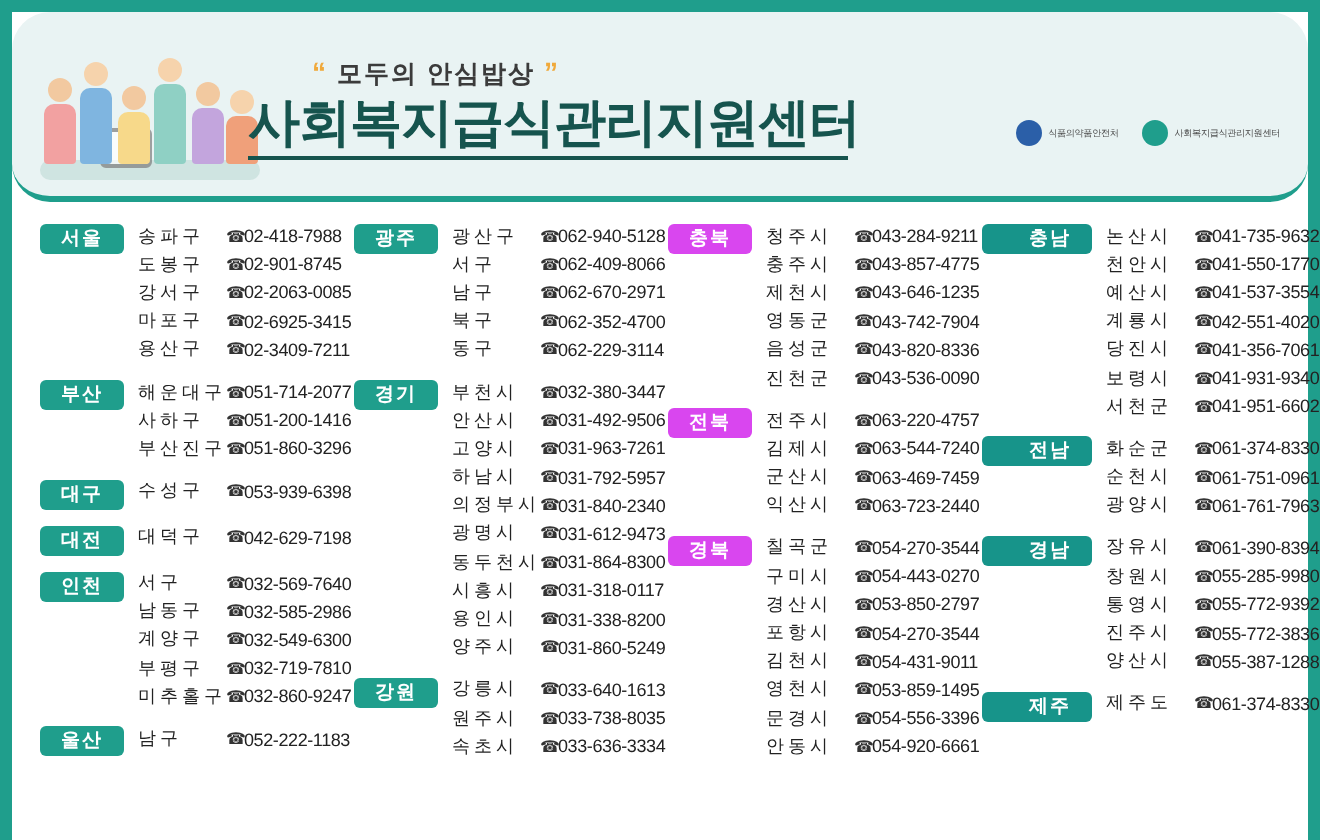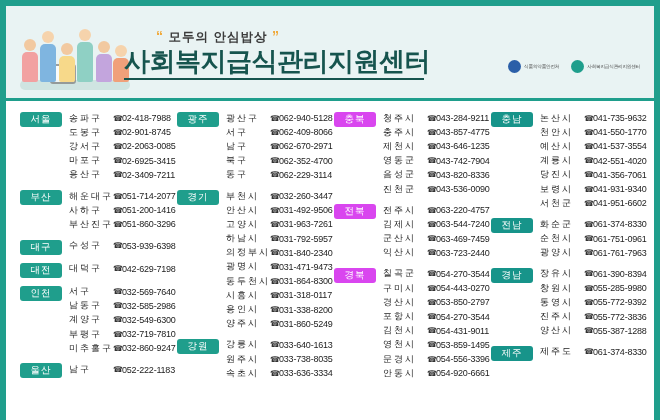--- a/index.html
+++ b/index.html
@@ -14,20 +14,21 @@
     box-sizing:border-box;
     border:6px solid #1f9e8c;
   }
   
   .header{
     position:relative;
     height:92px;
     background:#e9f3f3;
     border-bottom:3px solid #1f9e8c;
     overflow:hidden;
+    border-radius:19px;
   }
   .header-inner{
     position:absolute;left:0;top:0;right:0;bottom:0;
   }
   .slogan{
     position:absolute;left:150px;top:22px;
     font-size:12.5px;color:#3b3b3b;letter-spacing:1px;
     font-weight:bold;
   }
   .slogan .q{color:#f0a93b;font-size:14px;}
@@ -75,28 +76,28 @@
     box-sizing:border-box;
   }
   .cols{display:flex;gap:0;height:100%;}
   .col{width:25%;box-sizing:border-box;padding:0 4px;}
   .region{display:flex;margin-bottom:7px;}
   .region-tag{
     flex:0 0 42px;
     height:15px;
     background:#1f9e8c;
     color:#ffffff;
-    font-size:9.5px;font-weight:normal;
+    font-size:9.5px;font-weight:bold;
     border-radius:3px;
     display:flex;align-items:center;justify-content:center;
     letter-spacing:1px;
     margin-top:1px;
   }
   .region-tag.navy{background:#d946ef;}
-  .region-tag.teal2{background:#17948a;}
+  .region-tag.teal2{background:#17948a;padding-left:13px;}
   .rows{flex:1;padding-left:7px;}
   .row{
     display:flex;align-items:center;
     font-size:9px;color:#222222;
     height:14.2px;
     white-space:nowrap;
   }
   .row .name{
     width:44px;
     letter-spacing:2px;
@@ -317,21 +318,21 @@
               </div>
           </div>
         </div>
 
         <div class="region">
           <div class="region-tag">경기</div>
           <div class="rows">
             <div class="row">
                 <span class="name">부천시</span>
                 <span class="phico">☎</span>
-                <span class="tel">032-260-3447</span>
+                <span class="tel">032-380-3447</span>
               </div>
             <div class="row">
                 <span class="name">안산시</span>
                 <span class="phico">☎</span>
                 <span class="tel">031-492-9506</span>
               </div>
             <div class="row">
                 <span class="name">고양시</span>
                 <span class="phico">☎</span>
                 <span class="tel">031-963-7261</span>
@@ -342,21 +343,21 @@
                 <span class="tel">031-792-5957</span>
               </div>
             <div class="row">
                 <span class="name">의정부시</span>
                 <span class="phico">☎</span>
                 <span class="tel">031-840-2340</span>
               </div>
             <div class="row">
                 <span class="name">광명시</span>
                 <span class="phico">☎</span>
-                <span class="tel">031-471-9473</span>
+                <span class="tel">031-612-9473</span>
               </div>
             <div class="row">
                 <span class="name">동두천시</span>
                 <span class="phico">☎</span>
                 <span class="tel">031-864-8300</span>
               </div>
             <div class="row">
                 <span class="name">시흥시</span>
                 <span class="phico">☎</span>
                 <span class="tel">031-318-0117</span>

